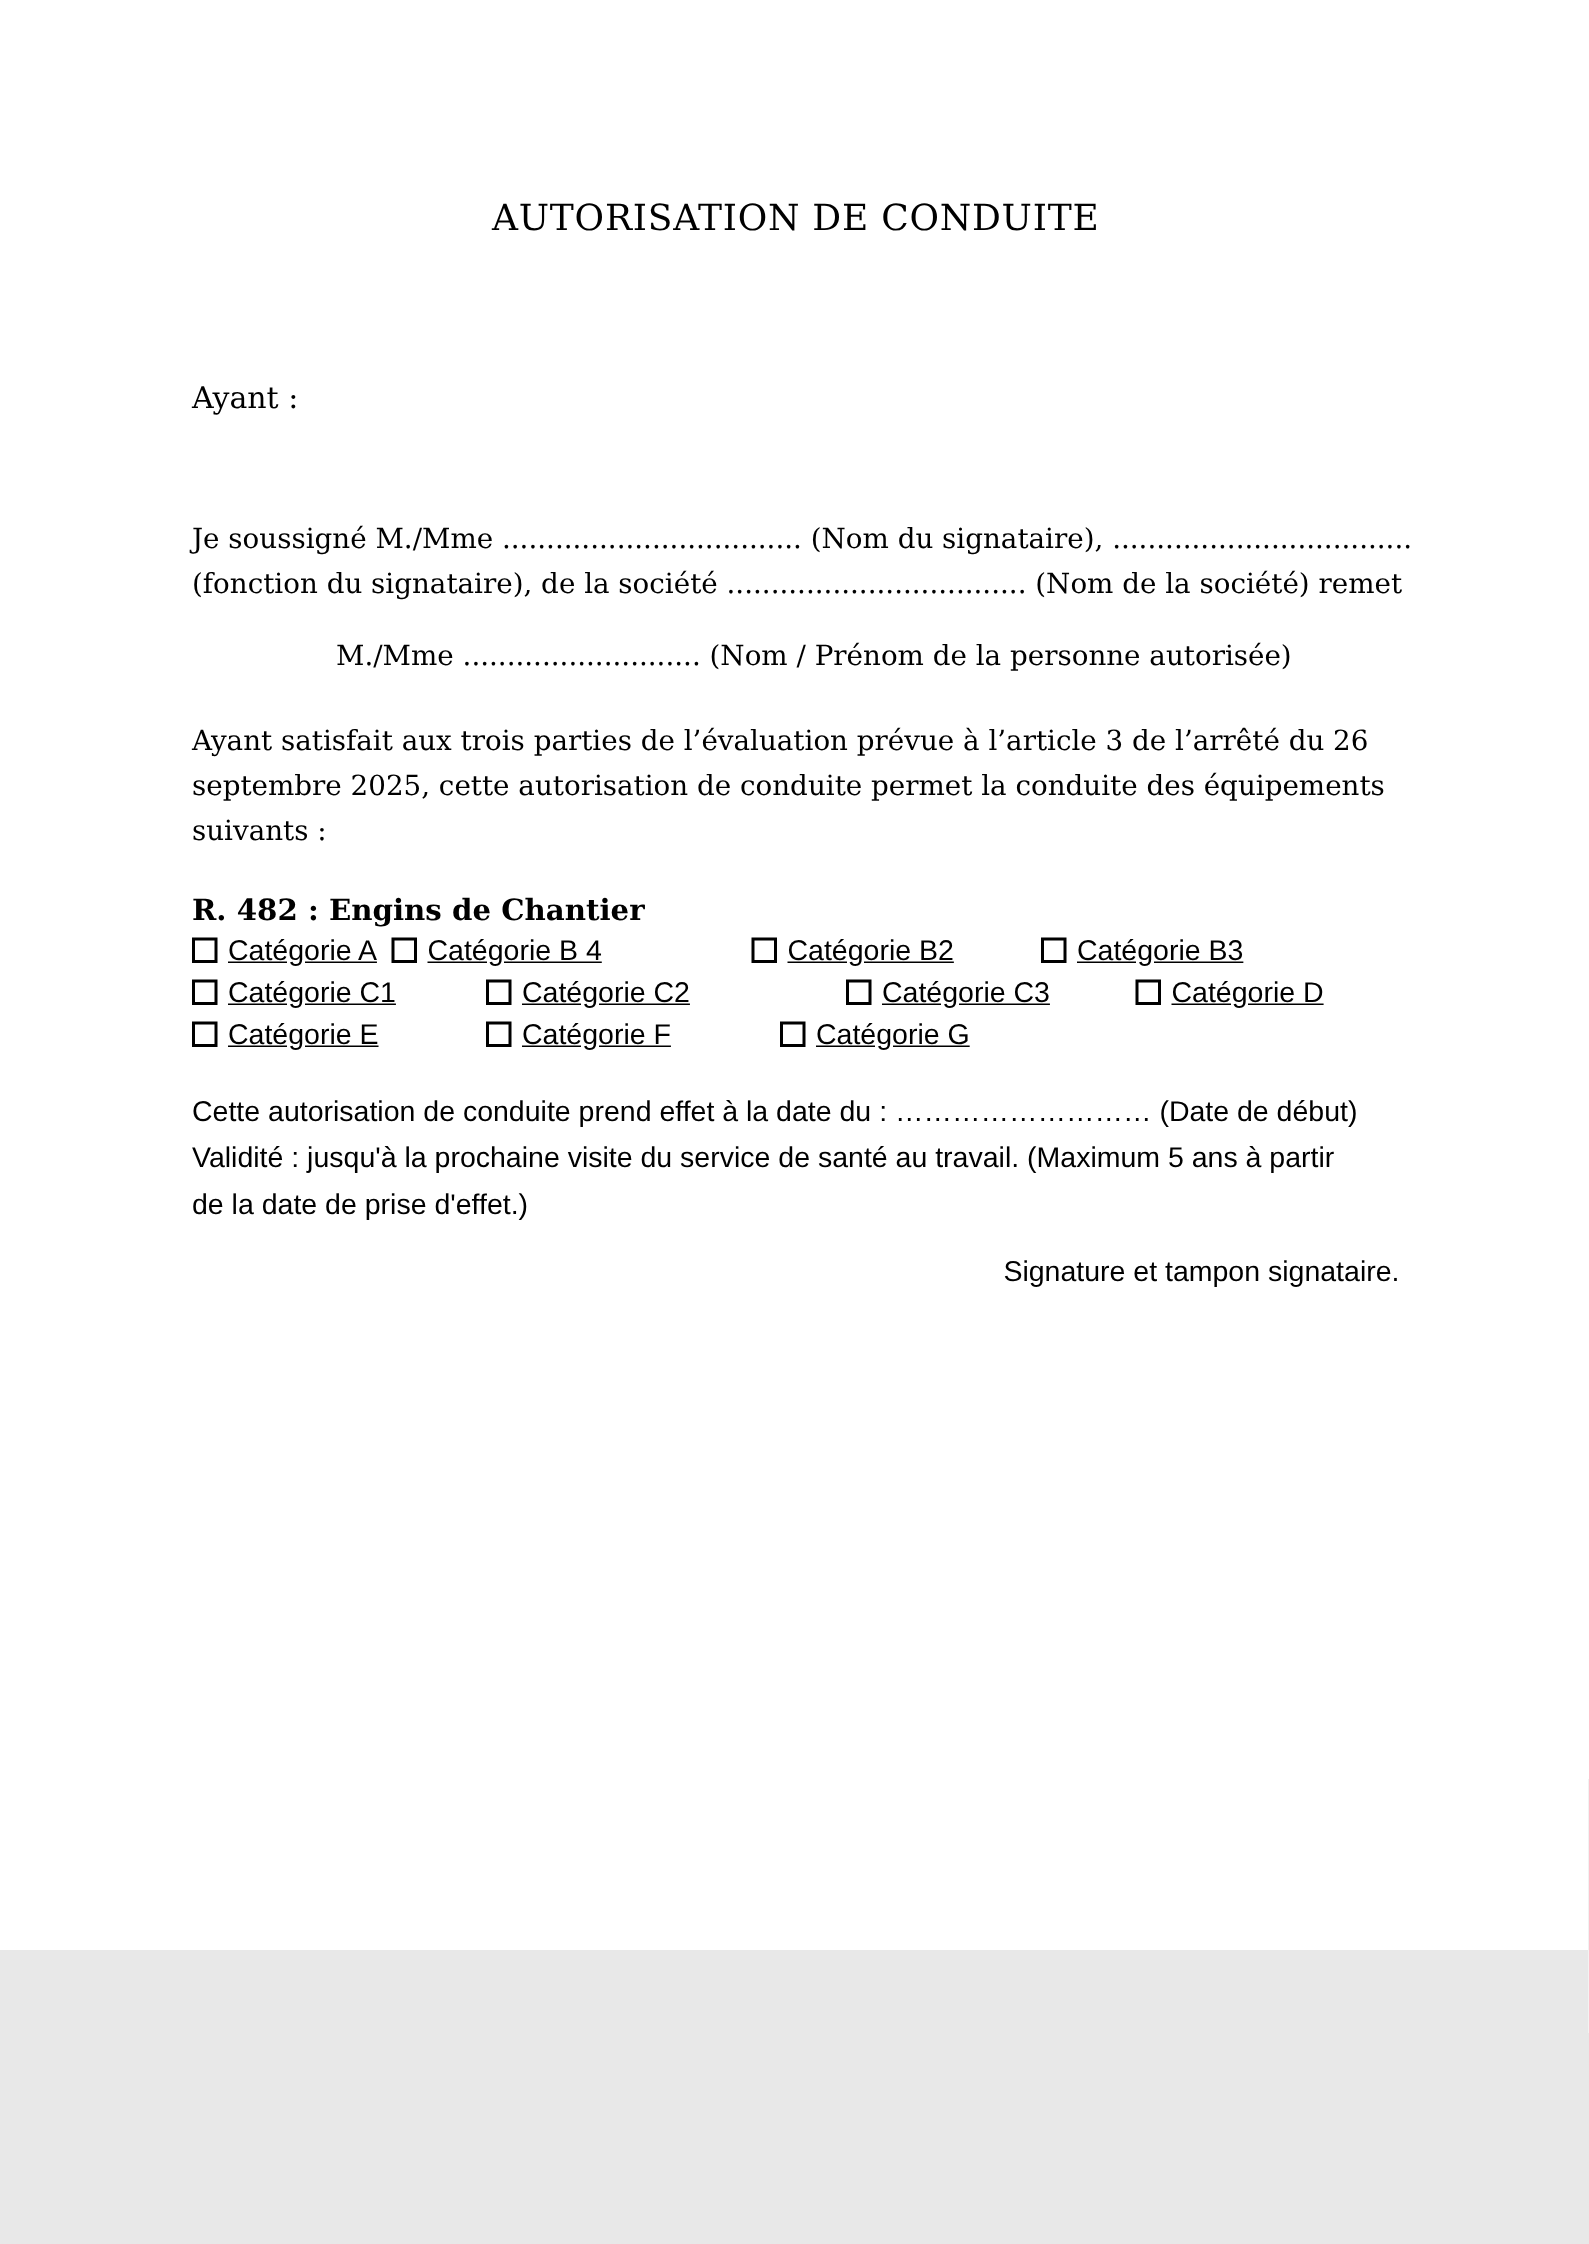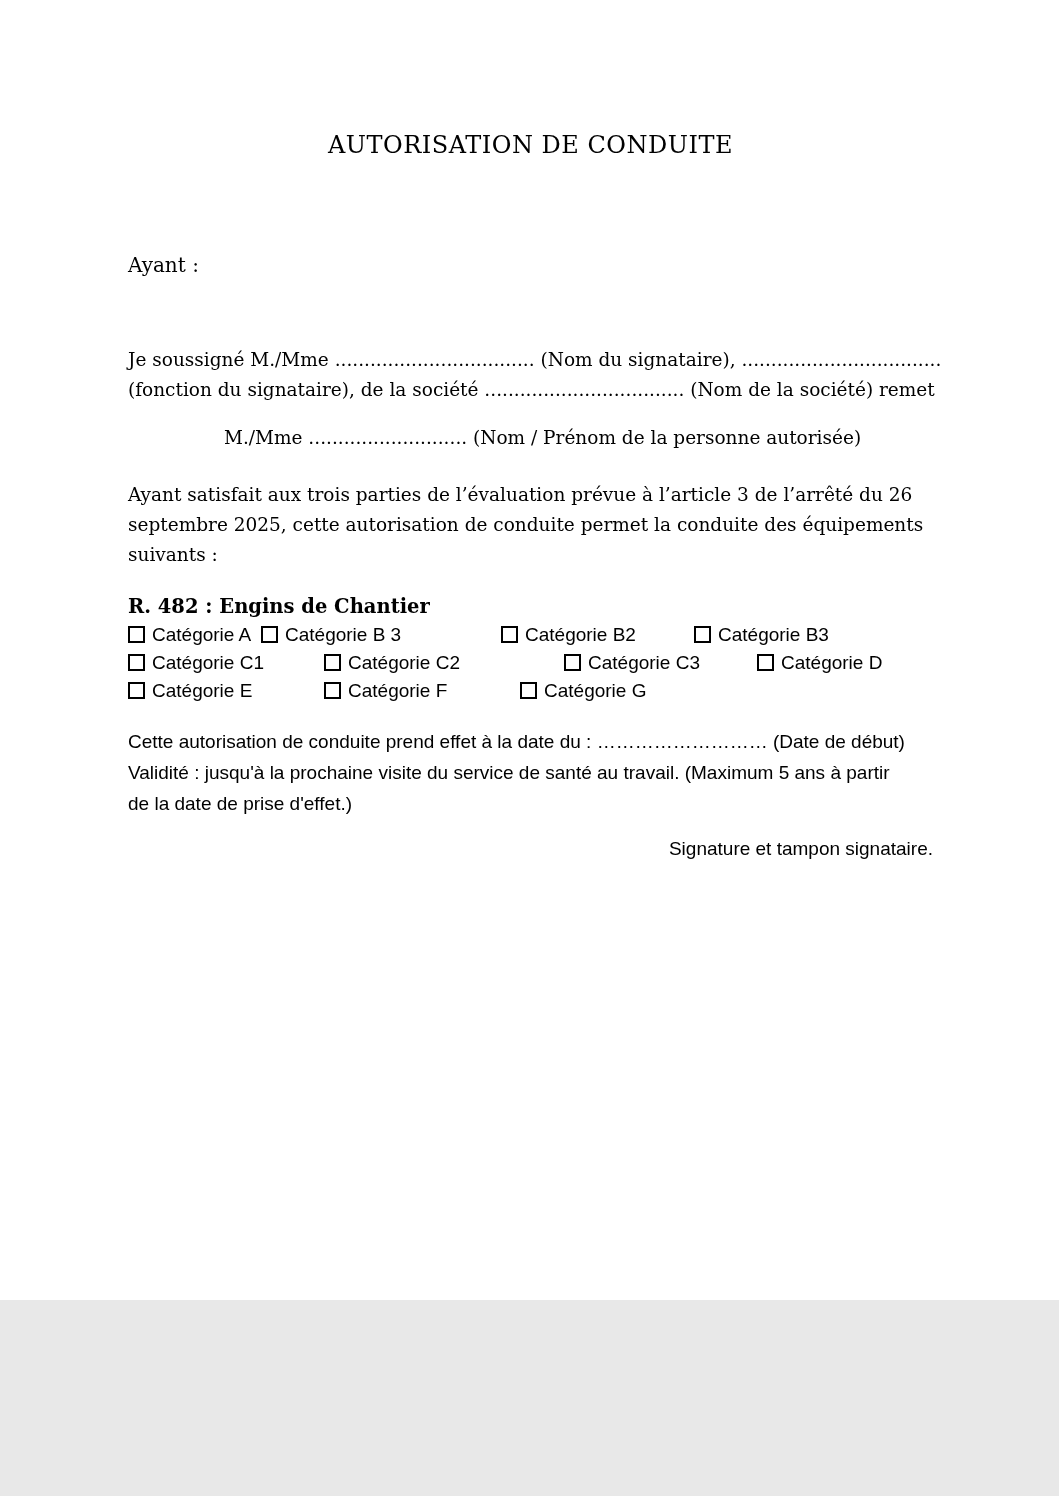--- a/index.html
+++ b/index.html
@@ -48,21 +48,21 @@
     line-height: 28px;
     font-weight: bold;
   }
   
   .sans { font-family: "Liberation Sans", sans-serif; }
   .cat-row {
     font-size: 19px;
     line-height: 28px;
     white-space: nowrap;
   }
-  .cat-item { display: inline-block; vertical-align: top; }
+  .cat-item { display: inline-block; vertical-align: top; text-decoration: underline; }
   .cat-item.w133 { width: 133px; }
   .cat-item.w196 { width: 196px; }
   .cat-item.w193 { width: 193px; margin-left: 44px; }
   .cb {
     display: inline-block;
     width: 13px;
     height: 13px;
     border: 2px solid #000;
     box-sizing: content-box;
     vertical-align: -2px;
@@ -101,21 +101,21 @@
     <div class="line">septembre 2025, cette autorisation de conduite permet la conduite des équipements</div>
     <div class="line">suivants :</div>
   </div>
 
   <div class="section-heading serif">R. 482 : Engins de Chantier</div>
 
   <div class="cat-row sans">
     <span class="cat-item w133">
       <span class="cb"></span><span>Catégorie A</span>
     </span><span class="cat-item w196">
-      <span class="cb"></span><span>Catégorie B 3</span>
+      <span class="cb"></span><span>Catégorie B 4</span>
     </span><span class="cat-item w193">
       <span class="cb"></span><span>Catégorie B2</span>
     </span><span class="cat-item">
       <span class="cb"></span><span>Catégorie B3</span>
     </span>
   </div>
 
   <div class="cat-row sans">
     <span class="cat-item w196">
       <span class="cb"></span><span>Catégorie C1</span>

